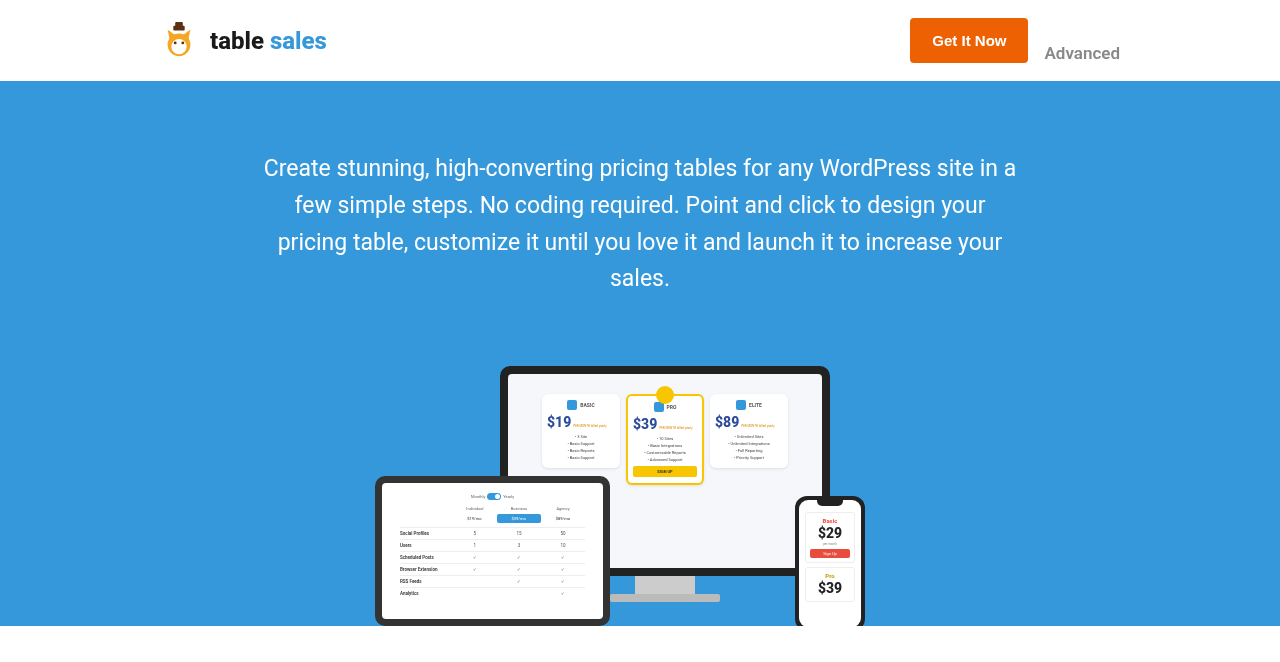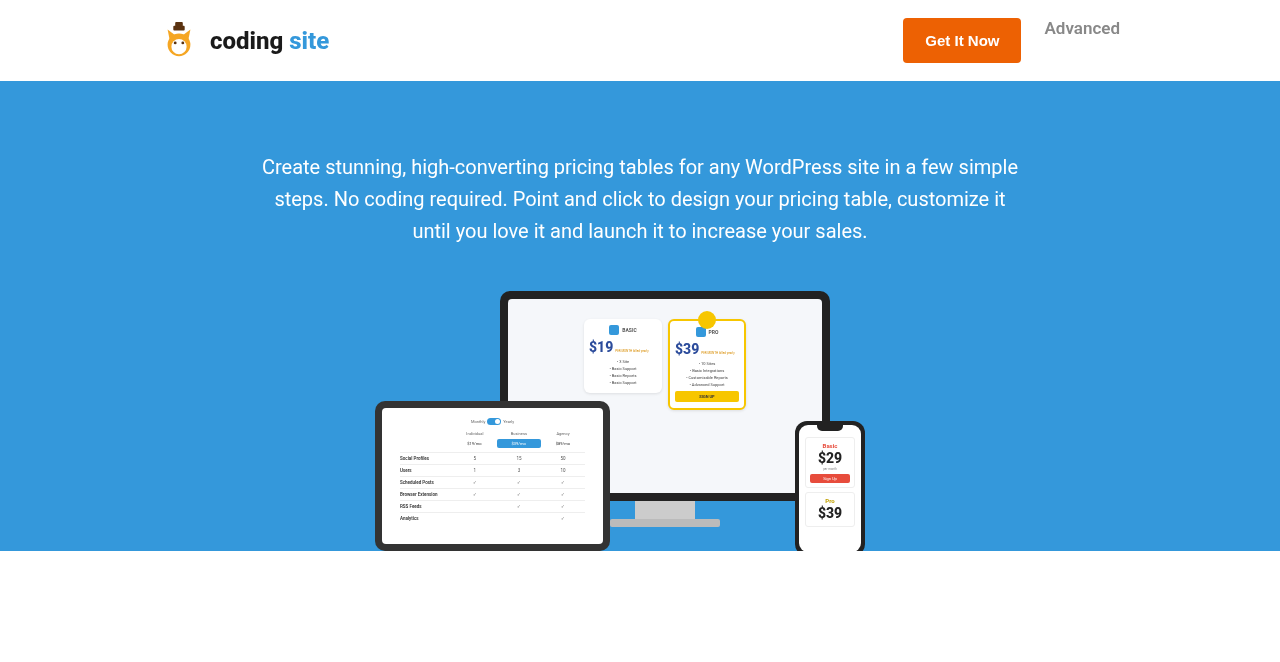--- a/index.html
+++ b/index.html
@@ -3,29 +3,29 @@
 <meta charset="utf-8">
 <style>
 * { margin: 0; padding: 0; box-sizing: border-box; }
 body { font-family: -apple-system, BlinkMacSystemFont, "Segoe UI", Roboto, Helvetica, Arial, sans-serif; background: #fff; }
 
 .header { background: #fff; padding: 18px 0; }
 .header-inner { max-width: 1000px; margin: 0 auto; display: flex; align-items: center; justify-content: space-between; padding: 0 20px; }
 .logo-wrap { display: flex; align-items: center; gap: 12px; }
 .logo-text { font-size: 24px; font-weight: 800; color: #1a1a1a; }
 .logo-text .apps { color: #3498db; }
-.nav { display: flex; align-items: flex-start; gap: 23px; }
+.nav { display: flex; align-items: flex-end; gap: 16px; }
 .btn-primary { background: #ED6103; color: #fff; font-weight: 700; font-size: 15px; padding: 14px 22px; border-radius: 4px; border: none; cursor: pointer; }
 .nav-link { color: #888; font-weight: 600; font-size: 17px; text-decoration: none; cursor: pointer; }
 
 .hero { background: #3498db; color: #fff; padding: 70px 20px 0 20px; text-align: center; overflow: hidden; }
 .hero-inner { max-width: 900px; margin: 0 auto; }
 .hero h1 { font-size: 42px; font-weight: 800; line-height: 1.25; margin-bottom: 40px; letter-spacing: -0.5px; }
 .hero h1 .italic { font-style: italic; }
-.hero p { font-size: 20px; line-height: 1.6; max-width: 760px; margin: 0 auto 44px auto; font-weight: 400; }
+.hero p { font-size: 23px; line-height: 1.6; max-width: 760px; margin: 0 auto 68px auto; font-weight: 400; }
 
 .devices { position: relative; width: 560px; height: 260px; margin: 0 auto; }
 
 
 .monitor { position: absolute; left: 140px; top: 0; width: 330px; height: 210px; background: #222; border-radius: 10px 10px 0 0; padding: 8px; }
 .monitor-screen { background: #f5f7fa; width: 100%; height: 100%; border-radius: 4px; display: flex; justify-content: center; align-items: flex-start; padding: 20px 8px 8px 8px; gap: 6px; position: relative; }
 .monitor-stand { position: absolute; left: 275px; top: 210px; width: 60px; height: 22px; background: #ccc; }
 .monitor-base { position: absolute; left: 250px; top: 228px; width: 110px; height: 8px; background: #bbb; border-radius: 2px; }
 .plan-card { background: #fff; border-radius: 6px; width: 78px; padding: 6px 5px; font-size: 5px; color: #333; box-shadow: 0 1px 3px rgba(0,0,0,0.1); position: relative; }
 .plan-card.featured { border: 2px solid #f7c600; }
@@ -79,21 +79,21 @@
       <svg class="cat-svg" viewBox="0 0 40 40">
         <circle cx="20" cy="24" r="12" fill="#f5a623"></circle>
         <path d="M10 18 L8 8 L16 14 Z" fill="#f5a623"></path>
         <path d="M30 18 L32 8 L24 14 Z" fill="#f5a623"></path>
         <circle cx="20" cy="26" r="8" fill="#fff"></circle>
         <circle cx="16" cy="22" r="1.5" fill="#5a3210"></circle>
         <circle cx="24" cy="22" r="1.5" fill="#5a3210"></circle>
         <rect x="14" y="4" width="12" height="5" rx="1" fill="#5a3210"></rect>
         <rect x="16" y="0" width="8" height="5" rx="1" fill="#5a3210"></rect>
       </svg>
-      <span class="logo-text"><span>coding</span><span class="apps"> site</span></span>
+      <span class="logo-text"><span>table</span><span class="apps"> sales</span></span>
     </div>
     <nav class="nav">
       <button class="btn-primary">Get It Now</button>
       <a class="nav-link">Advanced</a>
     </nav>
   </div>
 </header>
 
 <section class="hero">
   <div class="hero-inner">
@@ -120,20 +120,31 @@
             <div class="plan-price-row">
                 <span class="plan-price">$39</span>
                 <span class="plan-sub">PER MONTH billed yearly</span>
               </div>
             <div class="plan-feat">10 Sites</div>
             <div class="plan-feat">Basic Integrations</div>
             <div class="plan-feat">Customizable Reports</div>
             <div class="plan-feat">Advanced Support</div>
             <div class="plan-btn">SIGN UP</div>
           </div>
+          <div class="plan-card">
+            <div><span class="plan-icon"></span><span class="plan-name">ELITE</span></div>
+            <div class="plan-price-row">
+                <span class="plan-price">$89</span>
+                <span class="plan-sub">PER MONTH billed yearly</span>
+              </div>
+            <div class="plan-feat">Unlimited Sites</div>
+            <div class="plan-feat">Unlimited Integrations</div>
+            <div class="plan-feat">Full Reporting</div>
+            <div class="plan-feat">Priority Support</div>
+          </div>
         </div>
       </div>
       <div class="monitor-stand"></div>
       <div class="monitor-base"></div>
 
       <div class="tablet">
         <div class="tablet-screen">
           <div class="tab-toggle"><span>Monthly</span><span class="pill"></span><span>Yearly</span></div>
           <div class="tab-header">
             <div class="first"></div>

